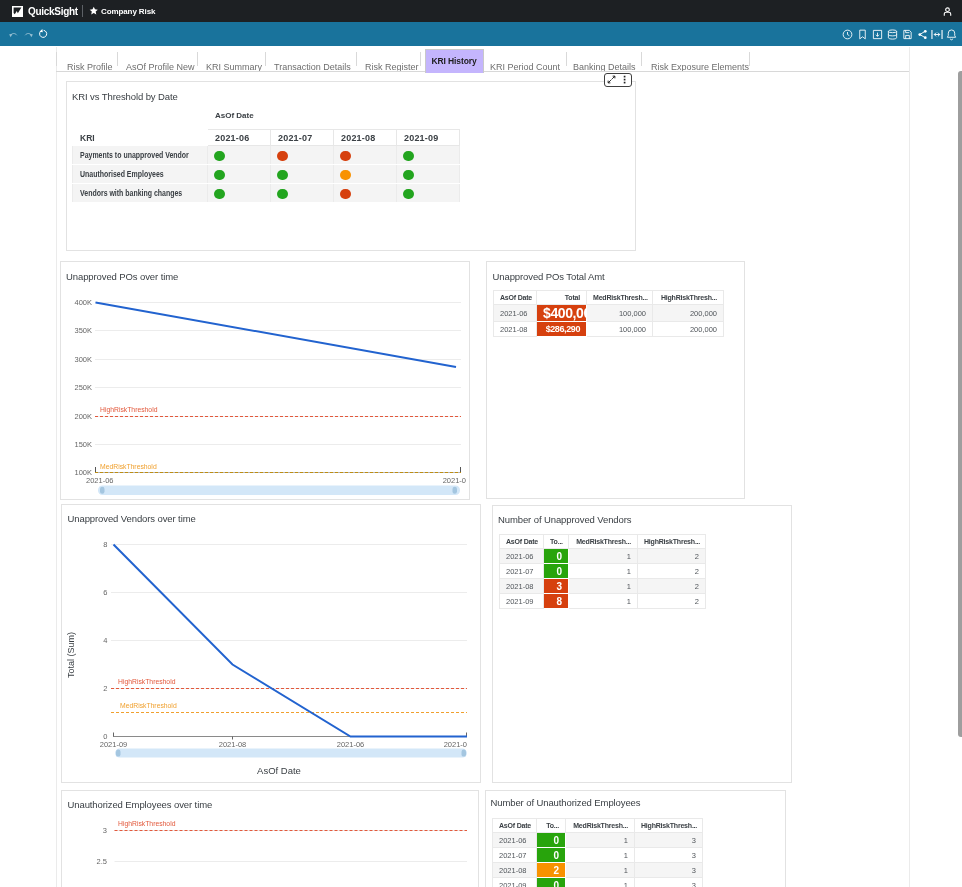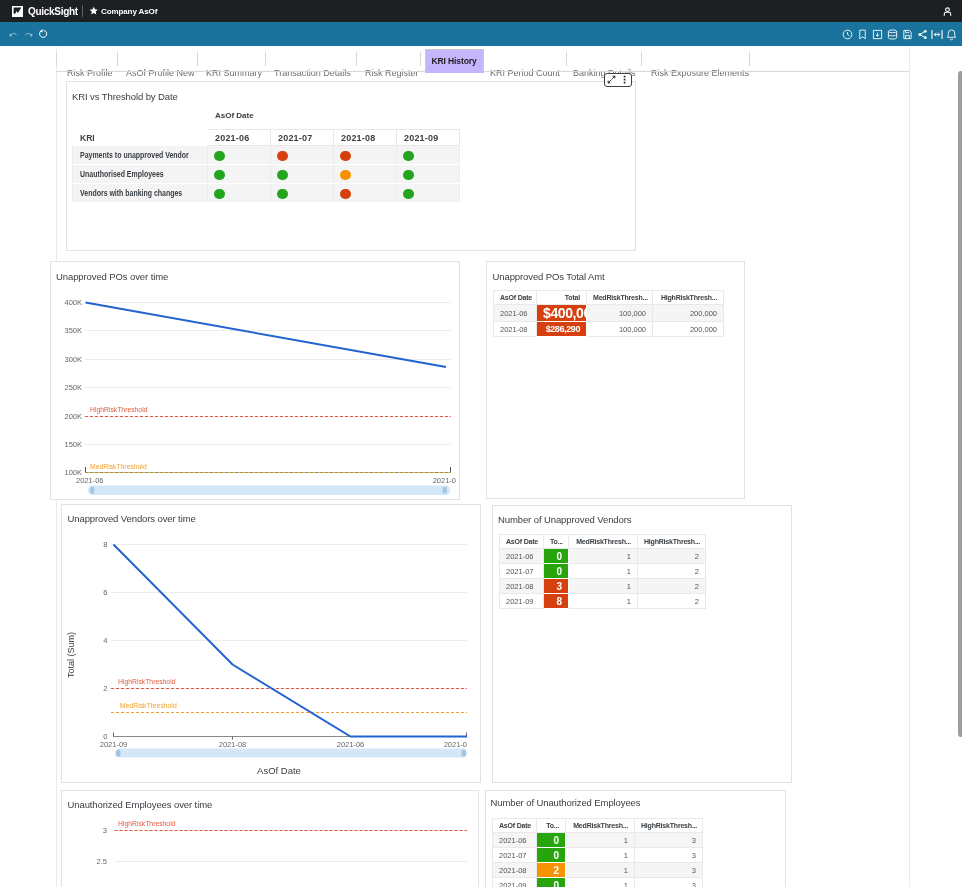--- a/index.html
+++ b/index.html
@@ -3,21 +3,21 @@
 <meta charset="utf-8">
 <style>
   * { margin:0; padding:0; box-sizing:border-box; }
   html,body { width:962px; height:887px; overflow:hidden; background:#fff;
     font-family:"Liberation Sans", sans-serif; }
   .abs { position:absolute; }
   
   #topbar { position:absolute; left:0; top:0; width:962px; height:22px; background:#1d2023; }
   #toolbar { position:absolute; left:0; top:22px; width:962px; height:24px; background:#19739c; }
   
-  .tab { position:absolute; top:61px; height:25px; line-height:25px; font-size:9px; color:#6e6e6e; white-space:nowrap; }
+  .tab { position:absolute; top:55px; height:25px; line-height:25px; font-size:9px; color:#6e6e6e; white-space:nowrap; }
   .tabsep { position:absolute; top:52px; height:14px; width:1px; background:#d9d9d9; }
   #activetab { position:absolute; left:424.5px; top:49px; width:59px; height:24px; background:#c4b5fd;
      border:1px solid #c9c9c9; border-bottom:none; z-index:3; text-align:center;
      font-size:8.5px; font-weight:bold; color:#1d1d1d; line-height:22px; letter-spacing:-0.1px; }
   #tabline { position:absolute; left:56px; top:71px; width:853px; height:1px; background:#d8d8d8; z-index:1; }
   #sheetL { position:absolute; left:56px; top:47px; width:1px; height:840px; background:#ebebeb; }
   #sheetR { position:absolute; left:909px; top:47px; width:1px; height:840px; background:#ebebeb; }
   .card { position:absolute; background:#fff; border:1px solid #e2e2e2; }
   .ctitle { position:absolute; font-size:9.5px; color:#3b4045; white-space:nowrap; letter-spacing:-0.1px; }
   
@@ -47,21 +47,21 @@
 <div id="topbar">
   <svg class="abs" style="left:12px;top:5.5px" width="11" height="11" viewBox="0 0 13 13">
     <rect x="0" y="0" width="13" height="13" fill="#fff"></rect>
     <path d="M1.9 1.9 H11.1 L6.9 8.6 L5.6 5.9 L3.3 9.7 L1.9 8.2 Z" fill="#1d2023"></path>
   </svg>
   <div class="abs" style="left:28px;top:5.5px;font-size:10px;font-weight:bold;color:#fff;letter-spacing:-0.3px">QuickSight</div>
   <div class="abs" style="left:81.5px;top:5px;width:1px;height:12px;background:#5d6166"></div>
   <svg class="abs" style="left:88.5px;top:5.5px" width="9.5" height="9.5" viewBox="0 0 24 24">
       <path fill="#fff" d="M12 1.8l3.1 6.7 7.2.8-5.4 4.9 1.5 7.1L12 17.7l-6.4 3.6 1.5-7.1L1.7 9.3l7.2-.8z"></path>
     </svg>
-  <div class="abs" style="left:101px;top:6.5px;font-size:8px;font-weight:bold;color:#fff;letter-spacing:-0.1px">Company AsOf</div>
+  <div class="abs" style="left:101px;top:6.5px;font-size:8px;font-weight:bold;color:#fff;letter-spacing:-0.1px">Company Risk</div>
   <svg class="abs" style="left:942px;top:5.5px" width="11" height="11" viewBox="0 0 24 24">
     <circle cx="12" cy="8" r="4" fill="none" stroke="#fff" stroke-width="2.4"></circle>
     <path d="M5 21 v-3.5 a4 4 0 0 1 4-4 h6 a4 4 0 0 1 4 4 V21" fill="none" stroke="#fff" stroke-width="2.4"></path>
   </svg>
 </div>
 <div id="toolbar">
   <svg class="abs" style="left:9px;top:9px;opacity:.55" width="9" height="7" viewBox="0 0 24 18">
       <path d="M3 13 C6 5 16 4 21 11" fill="none" stroke="#fff" stroke-width="2.4"></path>
       <path d="M0.5 8 L9 7.5 L4.5 16 Z" fill="#fff"></path>
     </svg>
@@ -178,21 +178,21 @@
           <td class="lbl"><span>Vendors with banking changes</span></td>
       <td><span class="dot dg"></span></td>
           <td><span class="dot dg"></span></td>
           <td><span class="dot dr"></span></td>
           <td><span class="dot dg"></span></td>
         </tr>
   </tbody>
     </table>
 </div>
 
-<div class="card" id="card2" style="left:50px;top:261px;width:410px;height:239px">
+<div class="card" id="card2" style="left:60px;top:261px;width:410px;height:239px">
   <div class="ctitle" style="left:5px;top:9px">Unapproved POs over time</div>
   <svg class="abs" style="left:0;top:0" width="407" height="237" viewBox="0 0 407 237">
     <g stroke="#ececec" stroke-width="1">
       <line x1="34" y1="40.5" x2="400" y2="40.5"></line>
         <line x1="34" y1="68.5" x2="400" y2="68.5"></line>
       <line x1="34" y1="97.5" x2="400" y2="97.5"></line>
         <line x1="34" y1="125.5" x2="400" y2="125.5"></line>
       <line x1="34" y1="154.5" x2="400" y2="154.5"></line>
         <line x1="34" y1="182.5" x2="400" y2="182.5"></line>
     </g>

